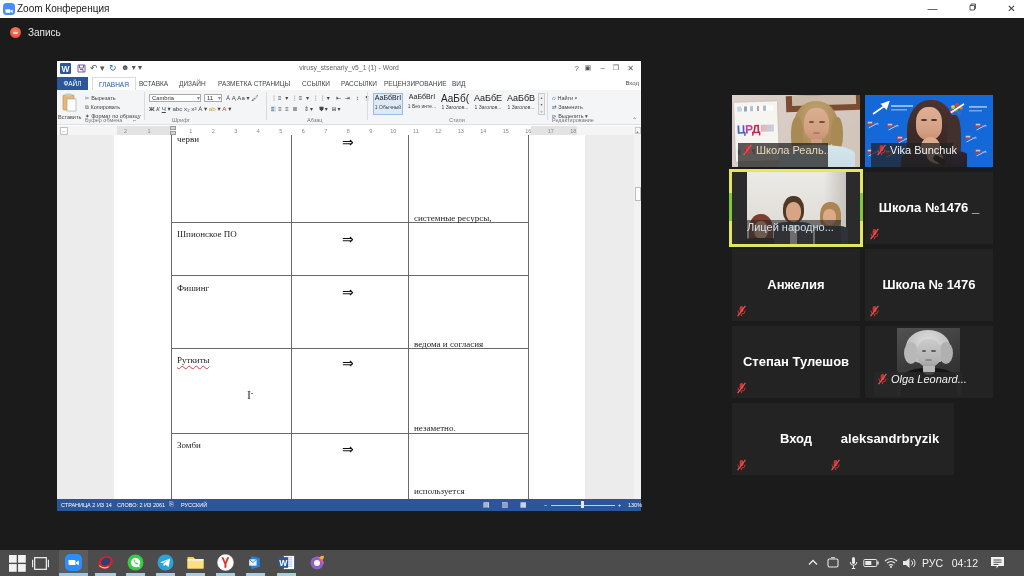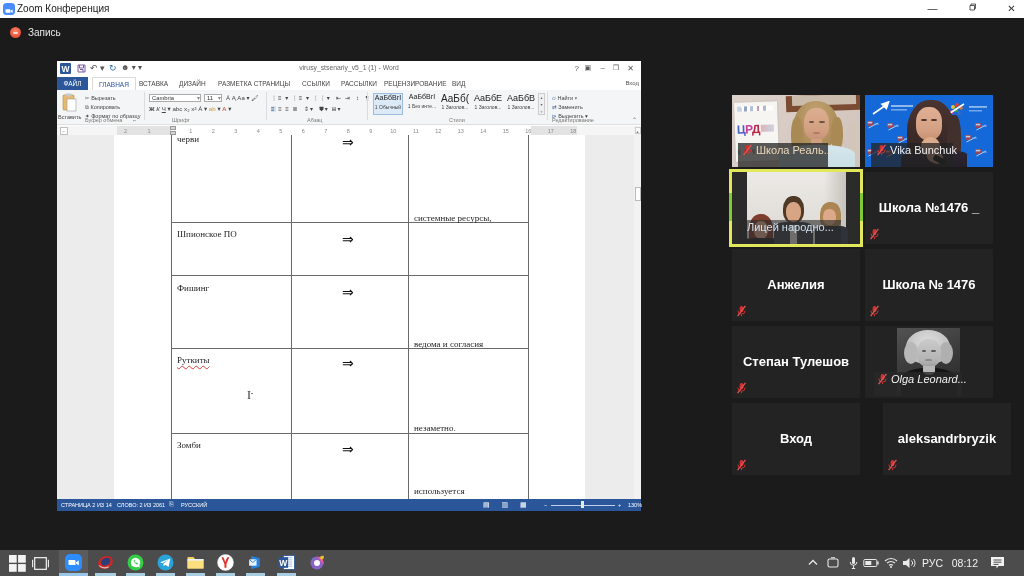--- a/index.html
+++ b/index.html
@@ -392,21 +392,21 @@
       </svg>Olga Leonard...</div>
 </div>
 
 <div class="tile" style="left:732px;top:403px;">
   <div class="tname" style="top:28px;">Вход</div>
   <svg class="micsm" width="11" height="12">
       <use href="#micmute"></use>
     </svg>
 </div>
 
-<div class="tile" style="left:883px;top:403px;">
+<div class="tile" style="left:826px;top:403px;">
   <div class="tname" style="top:28px;">aleksandrbryzik</div>
   <svg class="micsm" width="11" height="12">
       <use href="#micmute"></use>
     </svg>
 </div>
 
 <div id="taskbar">
 
   <svg class="tbicon" style="left:9px;top:5px;" width="15" height="15" viewBox="0 0 15 15">
       <rect x="0" y="0" width="6.8" height="6.8" fill="#f2f2f2"></rect>
@@ -504,19 +504,19 @@
       </svg>
     <svg class="abs" style="right:126px;top:7px;" width="14" height="11" viewBox="0 0 14 11">
         <path d="M1 4 a8.5 8.5 0 0 1 12 0 M3 6.2 a5.6 5.6 0 0 1 8 0 M5 8.4 a2.8 2.8 0 0 1 4 0" fill="none" stroke="#e8e8e8" stroke-width="1.2"></path>
         <circle cx="7" cy="10" r="1" fill="#e8e8e8"></circle>
       </svg>
     <svg class="abs" style="right:108px;top:7px;" width="14" height="12" viewBox="0 0 14 12">
         <path d="M1 4 h3 l3.5 -3 v10 l-3.5 -3 h-3 z" fill="#e8e8e8"></path>
         <path d="M9.5 3.5 a3.5 3.5 0 0 1 0 5 M11.5 2 a6 6 0 0 1 0 8" fill="none" stroke="#e8e8e8" stroke-width="1"></path>
       </svg>
     <div class="abs" style="right:81px;top:7px;font-size:10.5px;color:#f2f2f2;">РУС</div>
-    <div class="abs" style="right:46px;top:7px;font-size:10.5px;color:#f2f2f2;">08:12</div>
+    <div class="abs" style="right:46px;top:7px;font-size:10.5px;color:#f2f2f2;">04:12</div>
     <svg class="abs" style="right:19px;top:6px;" width="15" height="14" viewBox="0 0 15 14">
         <path d="M1 1 h13 v9 h-5.5 l-2 2.5 v-2.5 H1 z" fill="#f2f2f2"></path>
         <path d="M3.5 4 h8 M3.5 6.2 h8 M3.5 8.4 h5" stroke="#4c4c4c" stroke-width="1"></path>
       </svg>
   </div>
 </div>
 
 </body></html>

